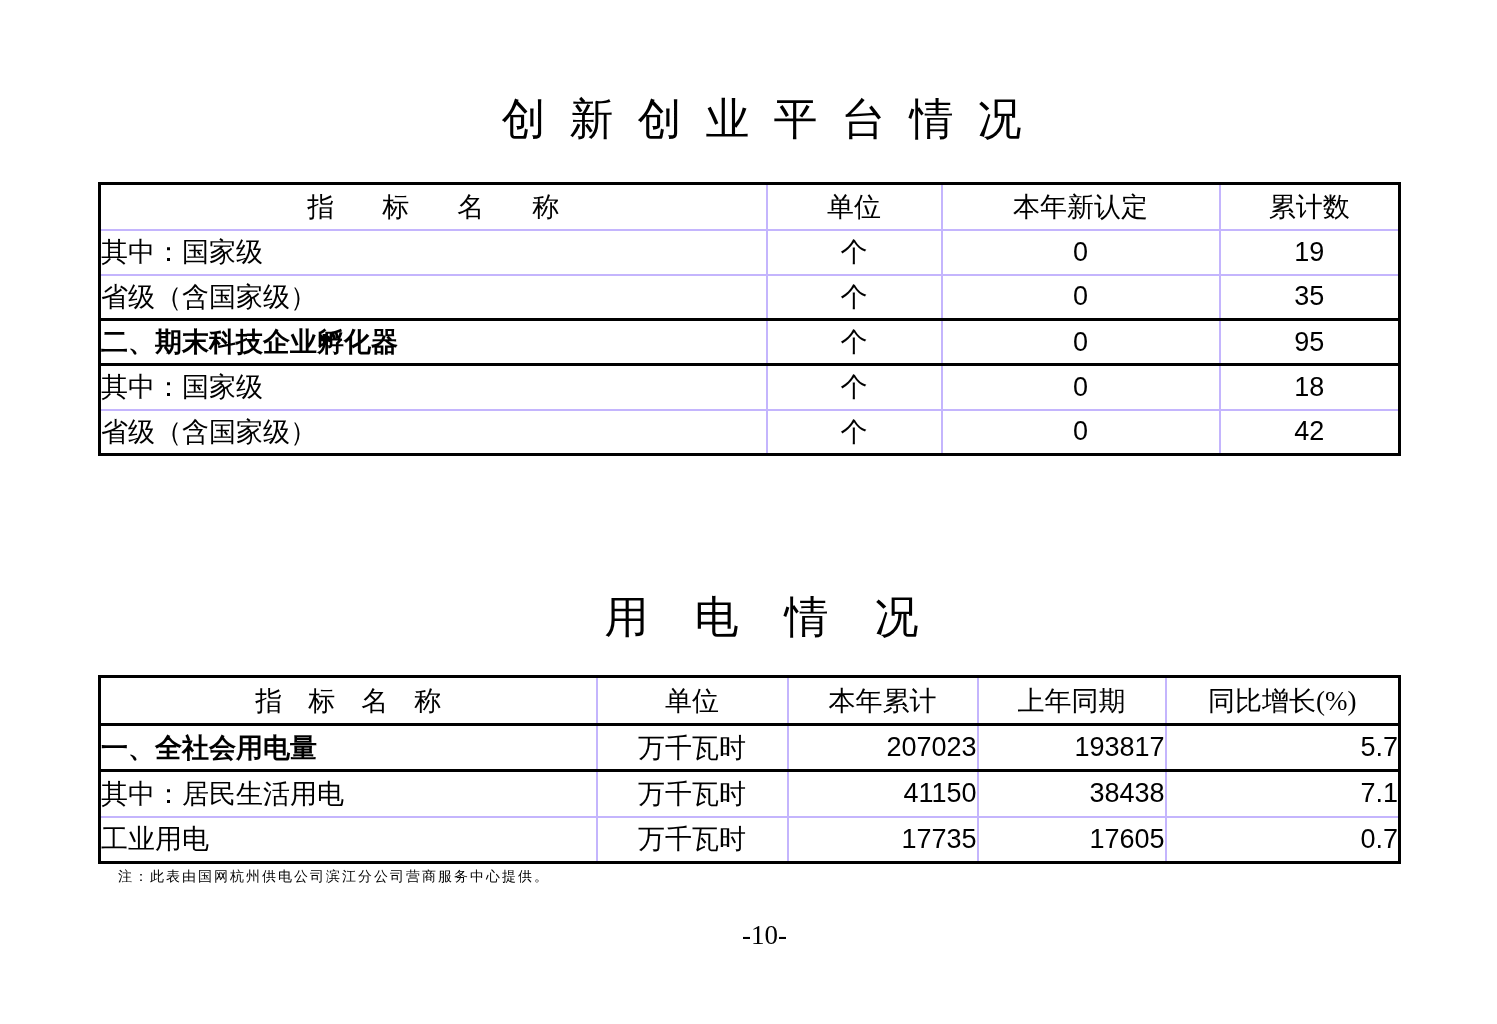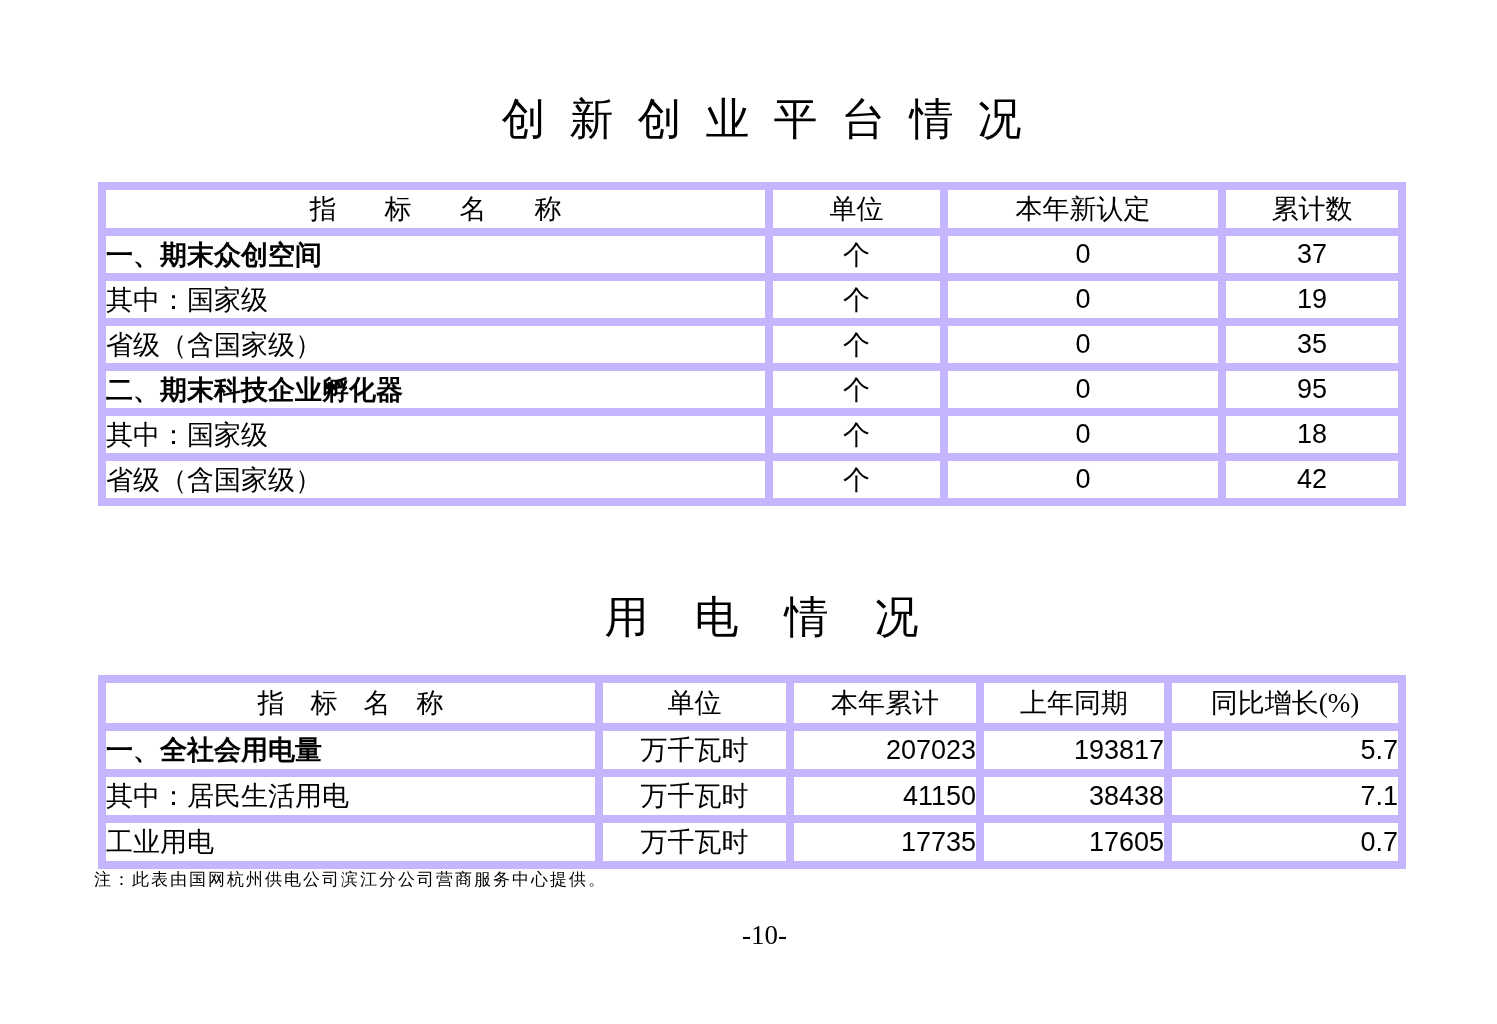--- a/index.html
+++ b/index.html
@@ -23,21 +23,21 @@
     position: absolute; left: 98px;
     width: 1300px;
     border-collapse: collapse;
     table-layout: fixed;
     border: 3px solid #000;
   }
   #table1 { top: 182px; }
   #table2 { top: 675px; }
 
   .stat-table th, .stat-table td {
-    border: 8px solid #c4b5fd;
+    border: 2px solid #c4b5fd;
     padding: 0;
     font-size: 27px; font-weight: 400;
     vertical-align: middle;
     overflow: hidden;
     white-space: nowrap;
   }
   .stat-table th { text-align: center; }
   #table1 tr { height: 45px; }
   #table1 tr.header-row { height: 46px; }
   #table2 tr { height: 46px; }
@@ -56,22 +56,22 @@
     font-family: "Liberation Sans", sans-serif;
     font-size: 30px;
     text-align: center;
   }
   #table2 .num-cell { text-align: right; }
 
   .ls-wide { letter-spacing: 48px; text-indent: 48px; }
   .ls-med  { letter-spacing: 26px; text-indent: 26px; }
 
   .footnote {
-    position: absolute; left: 94px; top: 868px;
-    font-size: 17px; letter-spacing: 2px;
+    position: absolute; left: 118px; top: 868px;
+    font-size: 14px; letter-spacing: 2px;
   }
   .page-number {
     position: absolute; left: 16px; top: 920px; width: 1497px;
     text-align: center; font-size: 27px;
   }
 </style>
 </head>
 <body>
 
 <div id="title1" class="doc-title">创新创业平台情况</div>
@@ -82,26 +82,20 @@
       <col style="width:175px">
       <col style="width:278px">
       <col style="width:180px">
   </colgroup>
   <tbody>
       <tr class="header-row">
     <th class="ls-wide">指标名称</th>
     <th>单位</th>
     <th>本年新认定</th>
     <th>累计数</th>
-  </tr>
-  <tr class="section-row">
-    <td class="label-cell indent0">一、期末众创空间</td>
-    <td class="unit-cell">个</td>
-    <td class="num-cell">0</td>
-    <td class="num-cell">37</td>
   </tr>
   <tr>
     <td class="label-cell indent1">其中：国家级</td>
     <td class="unit-cell">个</td>
     <td class="num-cell">0</td>
     <td class="num-cell">19</td>
   </tr>
   <tr>
     <td class="label-cell indent2">省级（含国家级）</td>
     <td class="unit-cell">个</td>

